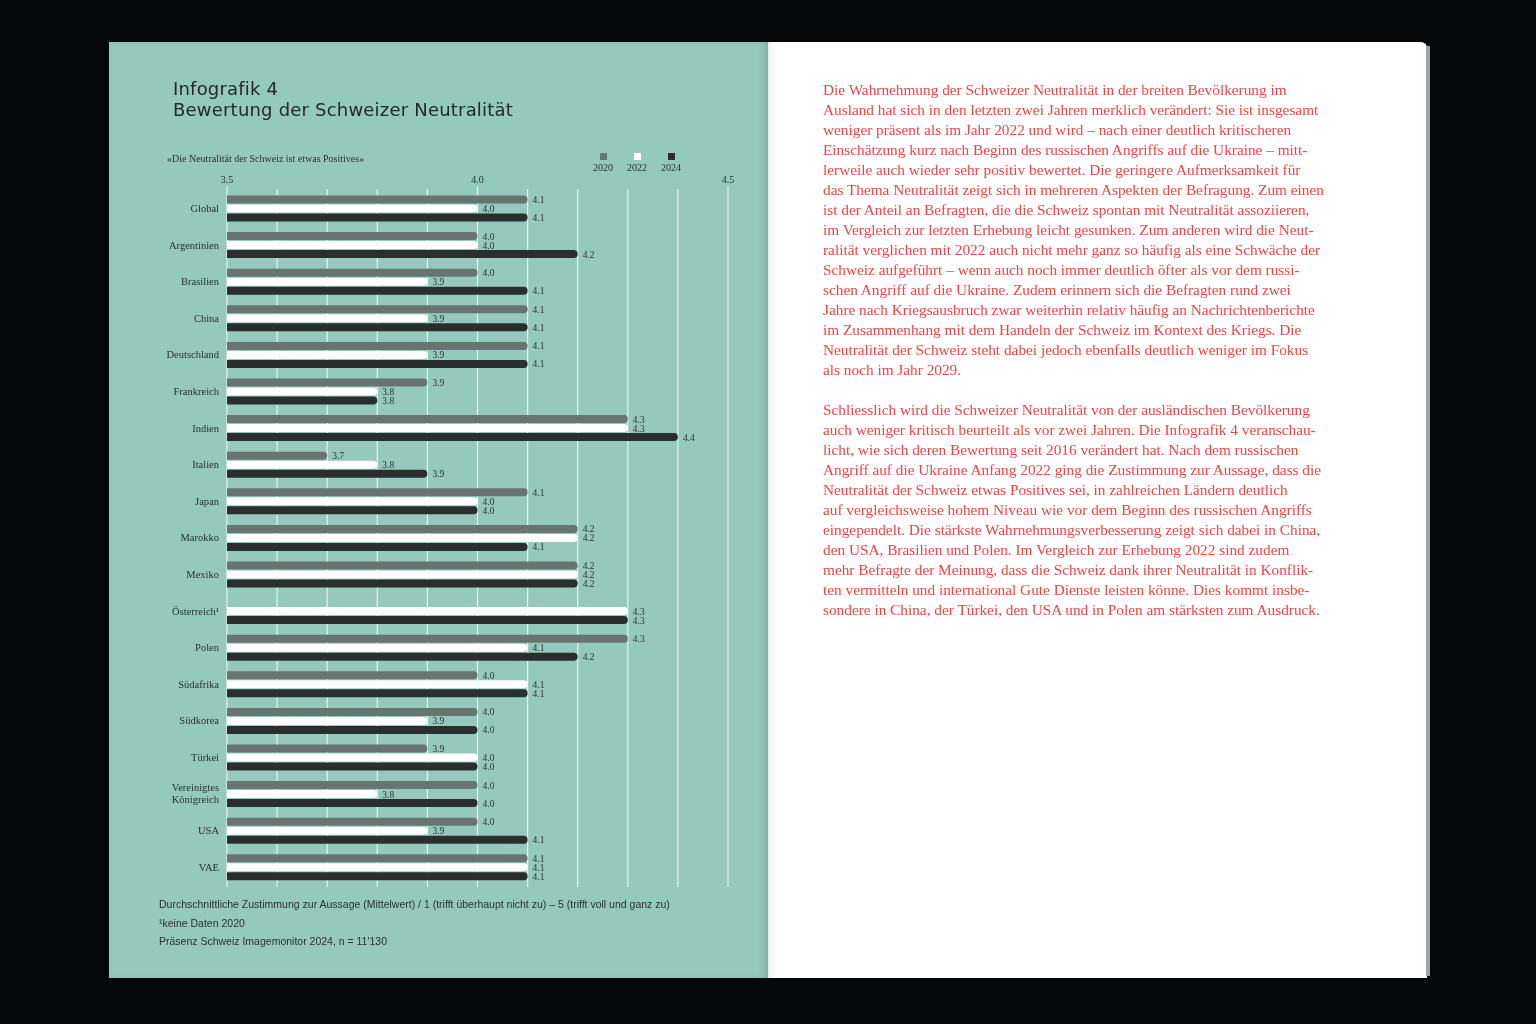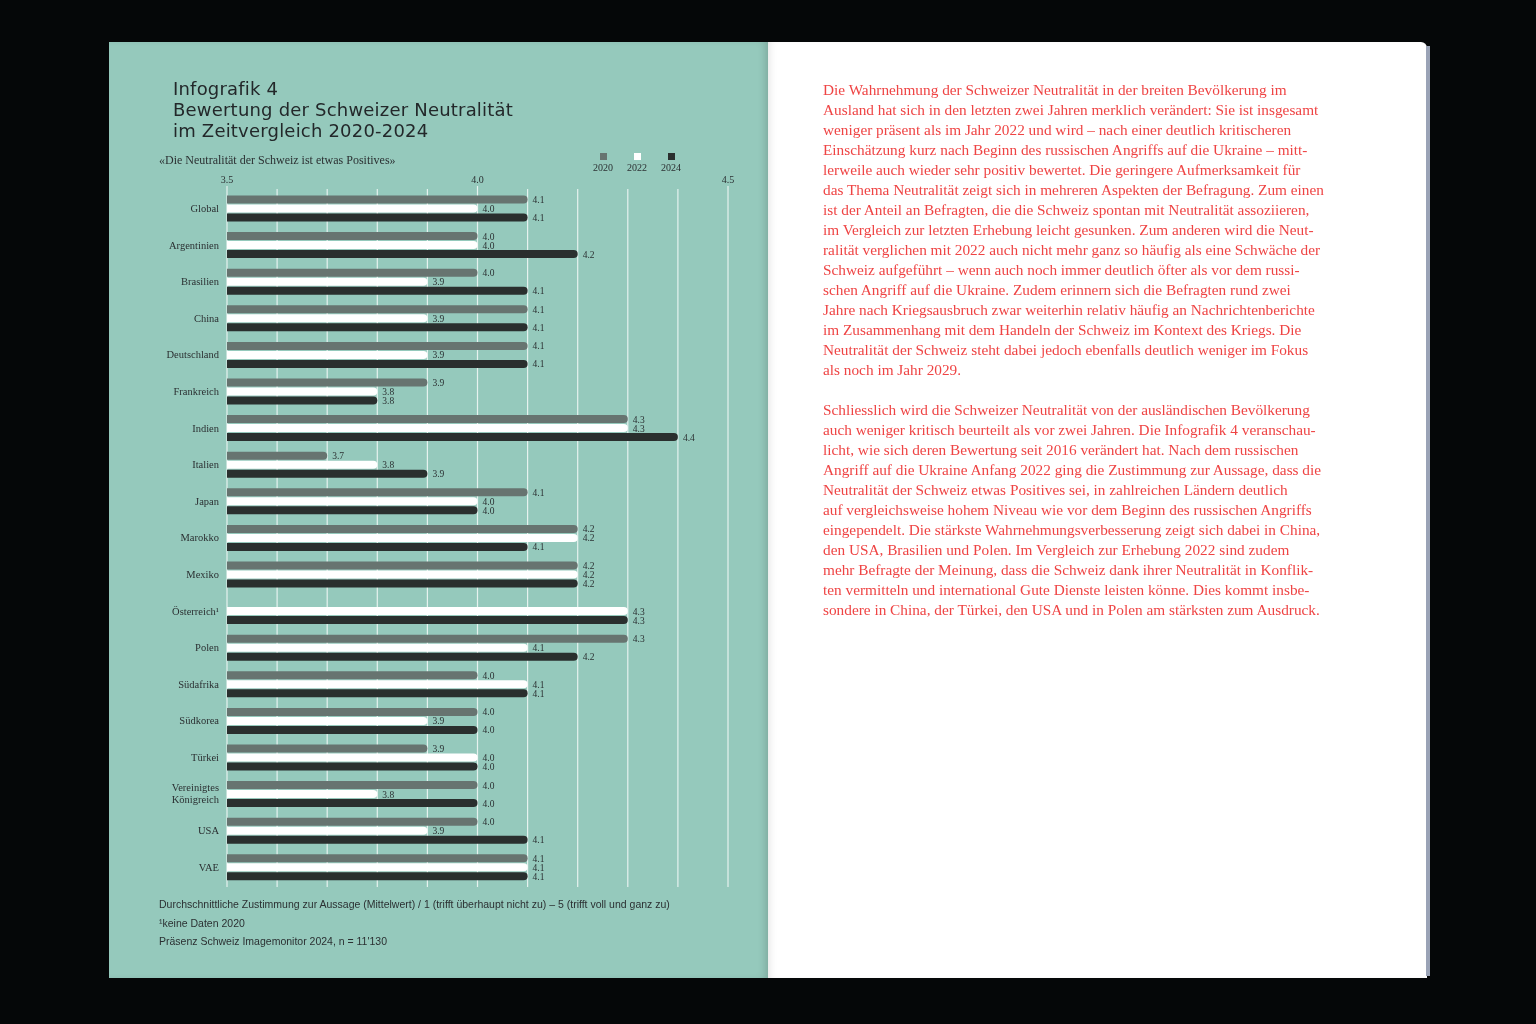--- a/index.html
+++ b/index.html
@@ -22,21 +22,21 @@
     position:absolute; left:1426px; top:46px; width:4px; height:930px;
     background:#9aa3b6;
   }
   .title {
     position:absolute; left:50px; top:36px;
     font-family:"DejaVu Sans", sans-serif; font-size:18px; line-height:21px;
     color:#23282a; letter-spacing:0.2px;margin-left:14px;
   }
   .title div { white-space:nowrap; }
   .subtitle {
-    position:absolute; left:50px; top:111px; font-size:12px; color:#2b3032;
+    position:absolute; left:58px; top:111px; font-size:10px; color:#2b3032;
     font-family:"Liberation Serif", serif;
   }
   .legend {
     position:absolute; left:484px; top:111px; font-size:10px; color:#2b3032;
     font-family:"Liberation Serif", serif; display:flex; gap:14px;
   }
   .legend-item { display:flex; align-items:center; gap:2px;flex-direction:column; }
   .swatch { width:7px; height:7px; display:inline-block; }
   #chart { position:absolute; left:0; top:0; }
   .foot {
@@ -49,21 +49,20 @@
   }
   .body-text .line { white-space:nowrap; display:block; }
 </style>
 </head>
 <body>
 
 <div class="page-left">
   <div class="title">
     <div>Infografik 4</div>
     <div>Bewertung der Schweizer Neutralität</div>
-    <div>im Zeitvergleich 2020-2024</div>
   </div>
   <div class="subtitle">«Die Neutralität der Schweiz ist etwas Positives»</div>
   <div class="legend">
     <div class="legend-item">
       <span class="swatch" style="background:#677470"></span>
       <span>2020</span>
     </div>
     <div class="legend-item">
       <span class="swatch" style="background:#ffffff"></span>
       <span>2022</span>

